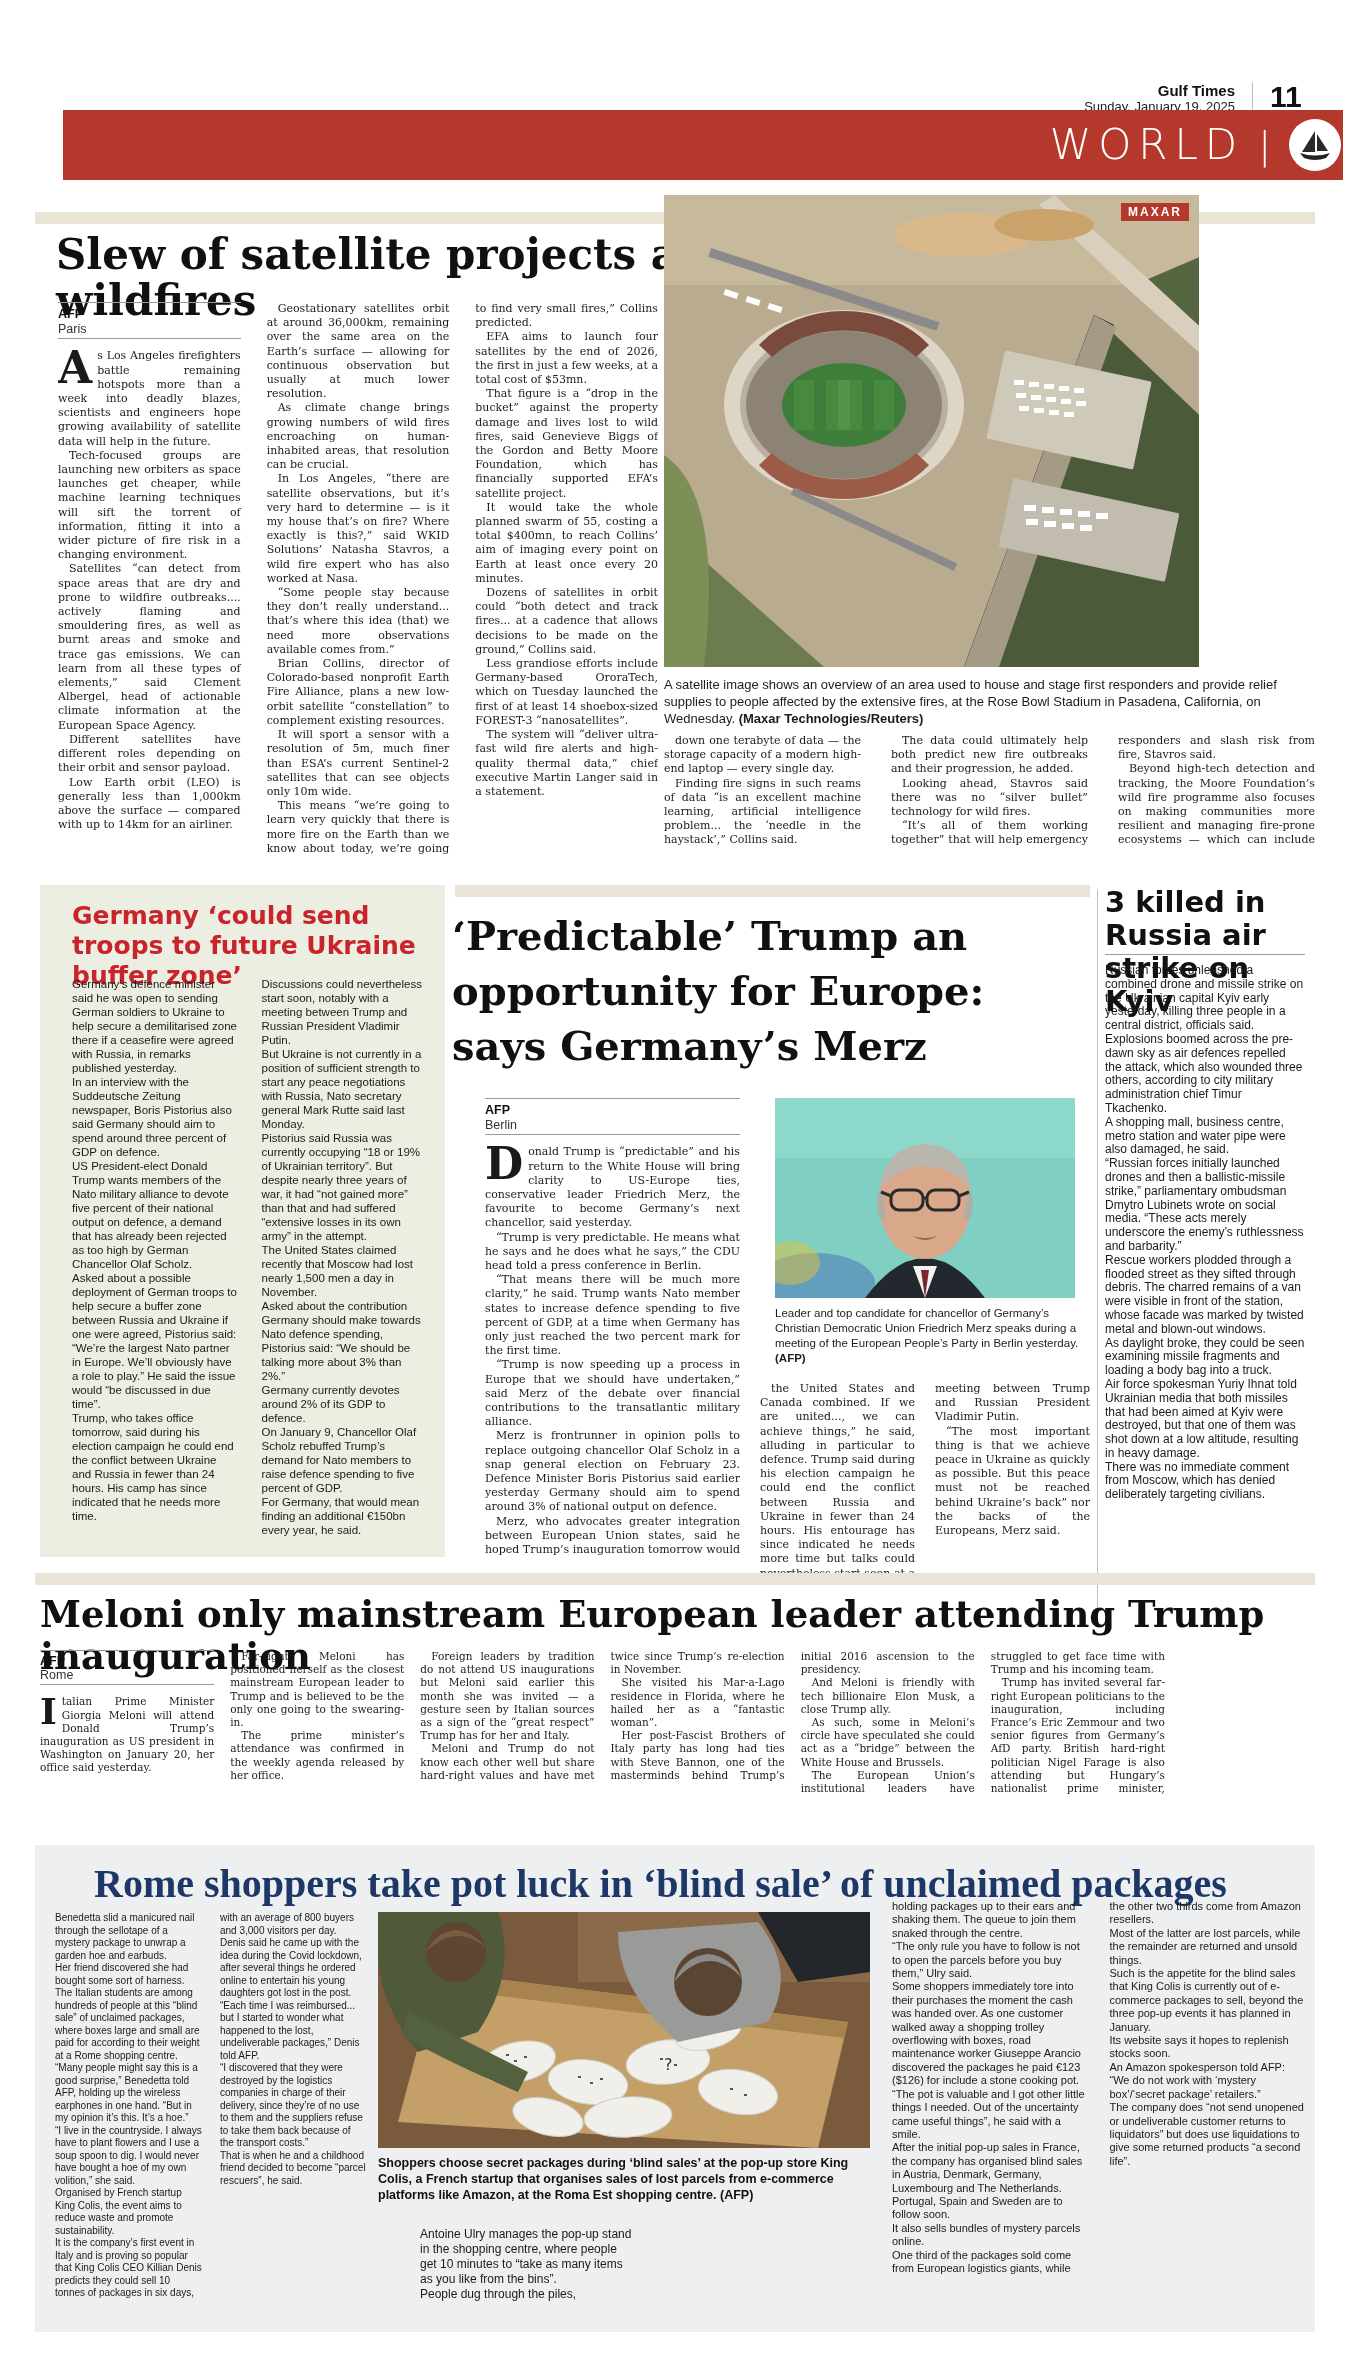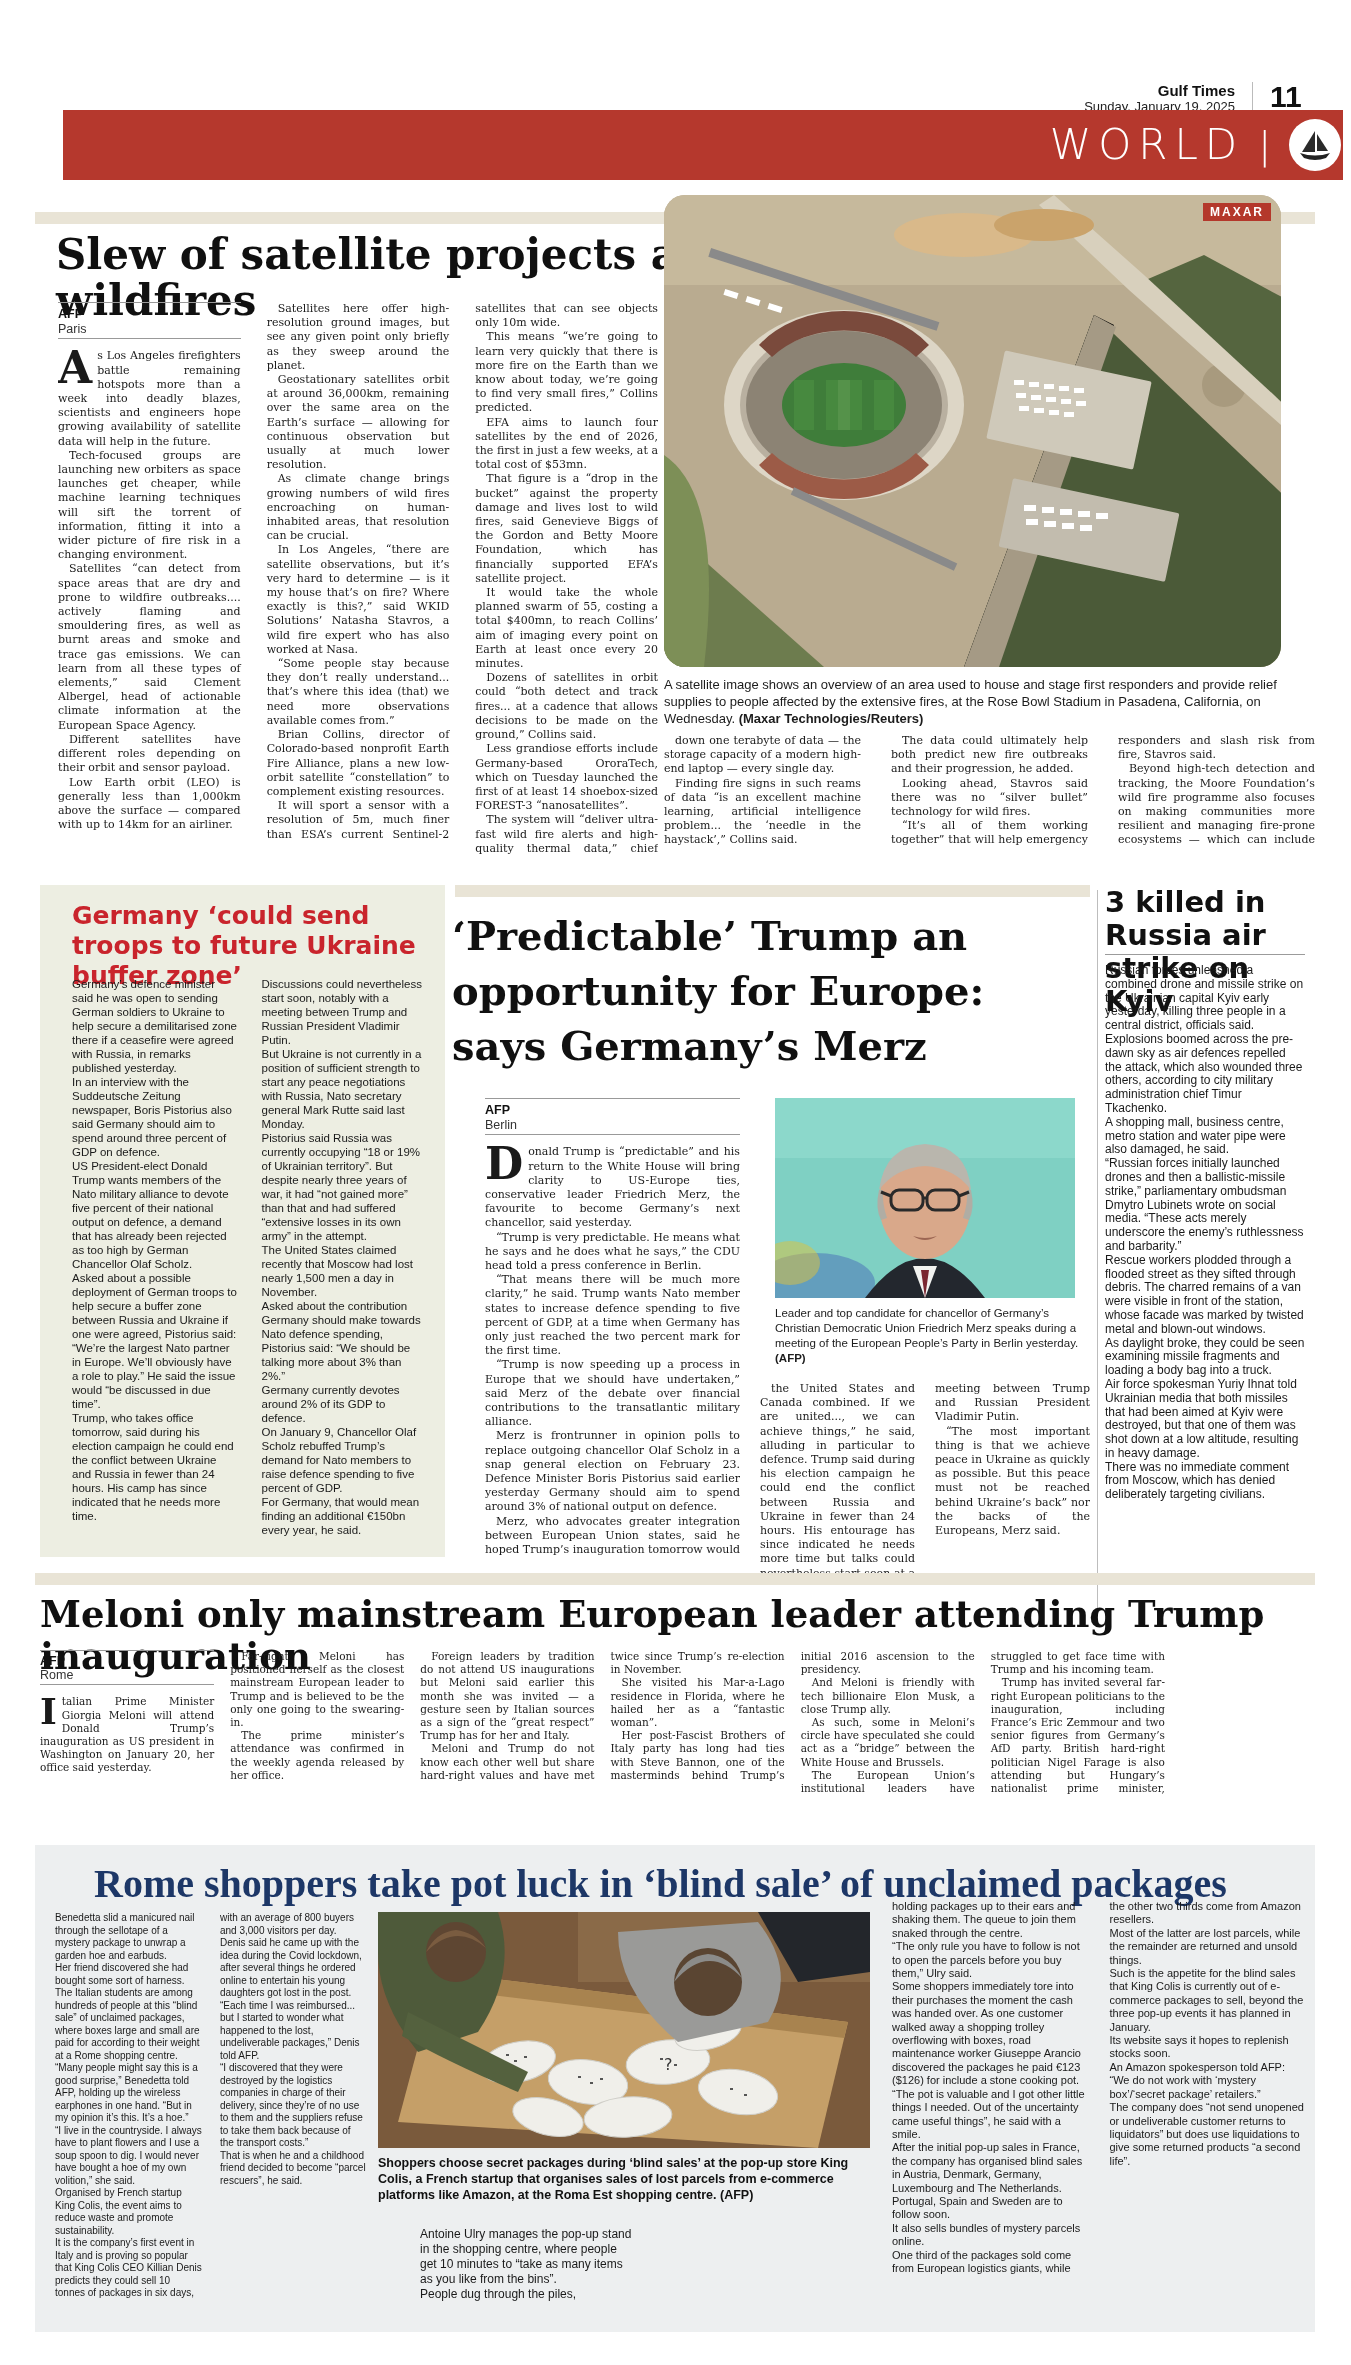--- a/index.html
+++ b/index.html
@@ -89,38 +89,37 @@
     <div class="byline">
       <div class="agency">AFP</div>
       <div class="city">Paris</div>
     </div>
     <p class="lead"><span class="dropcap">A</span><span>s Los Angeles firefighters battle remaining hotspots more than a week into deadly blazes, scientists and engineers hope growing availability of satellite data will help in the future.</span></p>
     <div>
         <p>Tech-focused groups are launching new orbiters as space launches get cheaper, while machine learning techniques will sift the torrent of information, fitting it into a wider picture of fire risk in a changing environment.</p>
         <p>Satellites “can detect from space areas that are dry and prone to wildfire outbreaks.... actively flaming and smouldering fires, as well as burnt areas and smoke and trace gas emissions. We can learn from all these types of elements,” said Clement Albergel, head of actionable climate information at the European Space Agency.</p>
         <p>Different satellites have different roles depending on their orbit and sensor payload.</p>
         <p>Low Earth orbit (LEO) is generally less than 1,000km above the surface — compared with up to 14km for an airliner.</p>
-        <p>Satellites here offer high-resolution ground images, but see any given point only briefly as they sweep around the planet.</p>
         <p>Geostationary satellites orbit at around 36,000km, remaining over the same area on the Earth’s surface — allowing for continuous observation but usually at much lower resolution.</p>
         <p>As climate change brings growing numbers of wild fires encroaching on human-inhabited areas, that resolution can be crucial.</p>
         <p>In Los Angeles, “there are satellite observations, but it’s very hard to determine — is it my house that’s on fire? Where exactly is this?,” said WKID Solutions’ Natasha Stavros, a wild fire expert who has also worked at Nasa.</p>
         <p>“Some people stay because they don’t really understand... that’s where this idea (that) we need more observations available comes from.”</p>
         <p>Brian Collins, director of Colorado-based nonprofit Earth Fire Alliance, plans a new low-orbit satellite “constellation” to complement existing resources.</p>
         <p>It will sport a sensor with a resolution of 5m, much finer than ESA’s current Sentinel-2 satellites that can see objects only 10m wide.</p>
         <p>This means “we’re going to learn very quickly that there is more fire on the Earth than we know about today, we’re going to find very small fires,” Collins predicted.</p>
         <p>EFA aims to launch four satellites by the end of 2026, the first in just a few weeks, at a total cost of $53mn.</p>
         <p>That figure is a “drop in the bucket” against the property damage and lives lost to wild fires, said Genevieve Biggs of the Gordon and Betty Moore Foundation, which has financially supported EFA’s satellite project.</p>
         <p>It would take the whole planned swarm of 55, costing a total $400mn, to reach Collins’ aim of imaging every point on Earth at least once every 20 minutes.</p>
         <p>Dozens of satellites in orbit could “both detect and track fires... at a cadence that allows decisions to be made on the ground,” Collins said.</p>
         <p>Less grandiose efforts include Germany-based OroraTech, which on Tuesday launched the first of at least 14 shoebox-sized FOREST-3 “nanosatellites”.</p>
         <p>The system will “deliver ultra-fast wild fire alerts and high-quality thermal data,” chief executive Martin Langer said in a statement.</p>
       </div>
   </div>
 
-  <div class="abs photo" style="left:664px;top:195px;width:617px;height:472px;border-radius:21px;">
+  <div class="abs photo" style="left:664px;top:195px;width:535px;height:472px;">
     <svg width="651" height="472" viewBox="0 0 651 472" preserveAspectRatio="none">
       <rect width="651" height="472" fill="#b9ab90"></rect>
       <rect x="0" y="0" width="651" height="90" fill="#c6b99c"></rect>
       <path d="M0 330 L160 472 L0 472 Z" fill="#6d7c4e"></path>
       <path d="M0 260 Q60 300 40 472 L0 472 Z" fill="#7d8f57"></path>
       <path d="M430 120 L651 330 L651 472 L300 472 Z" fill="#4b5a38"></path>
       <path d="M470 90 L651 250 L651 120 L540 60 Z" fill="#55653f"></path>
       <circle cx="560" cy="190" r="22" fill="#a89a7e"></circle>
       <path d="M390 0 L480 80 L610 200 L651 240 L651 260 L600 215 L465 95 L375 10 Z" fill="#d8d0bd"></path>
       <path d="M300 472 L430 120 L450 130 L330 472 Z" fill="#9b9документ184"></path>

